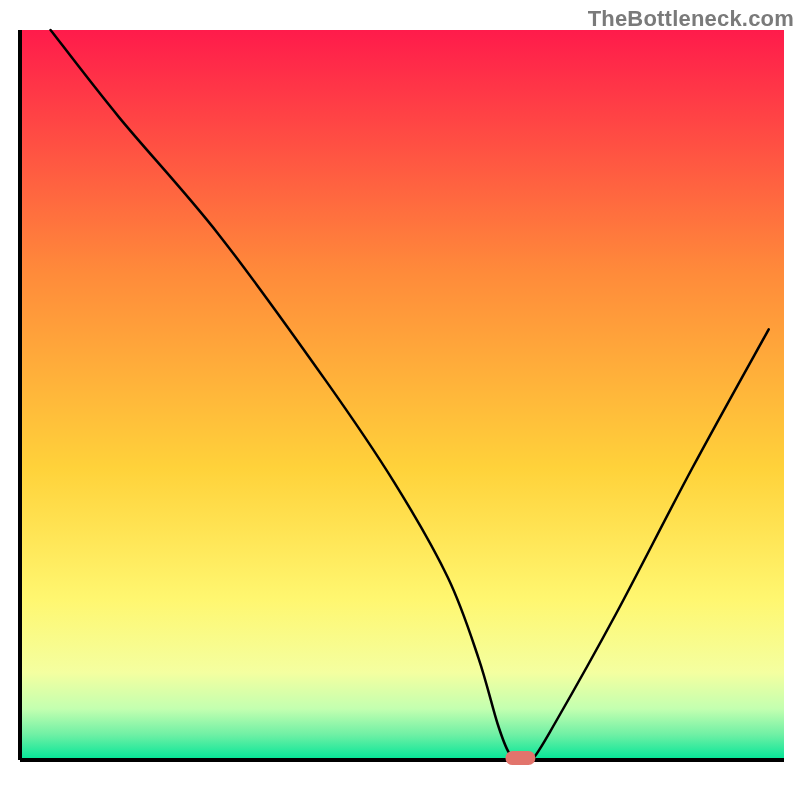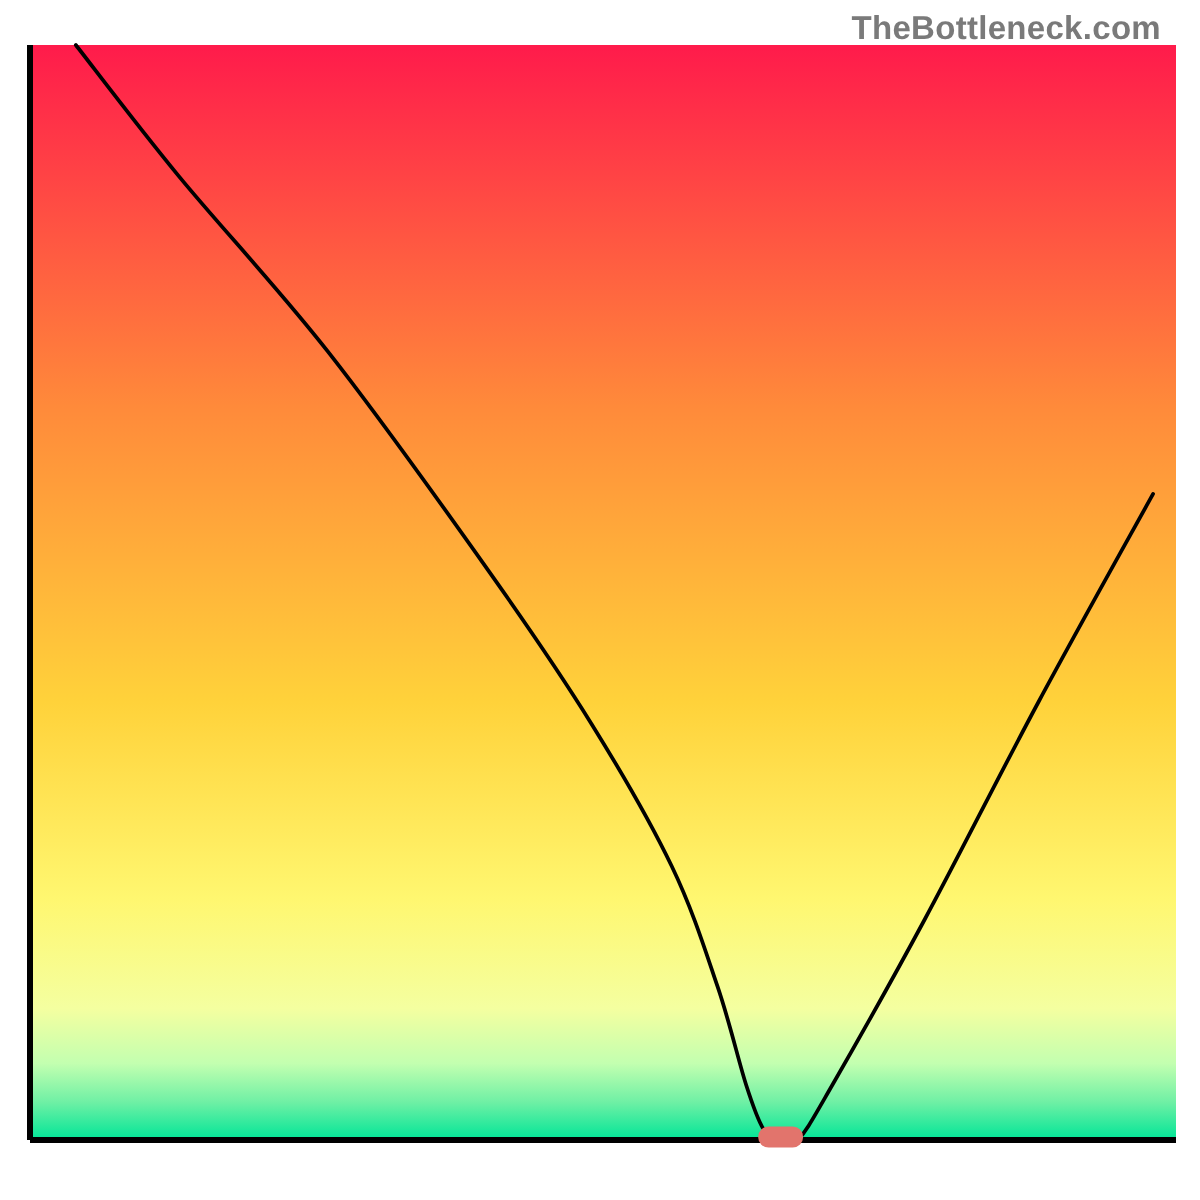--- a/index.html
+++ b/index.html
@@ -11,21 +11,21 @@
     font-family: Arial, Helvetica, sans-serif;
   }
   .container {
     position: relative;
     width: 800px;
     height: 800px;
   }
   .attribution {
     position: absolute;
     top: 6px;
-    right: 26px;
+    right: 6px;
     font-size: 22px;
     font-weight: bold;
     color: #7a7a7a;
     letter-spacing: 0.2px;
   }
   svg.plot {
     position: absolute;
     left: 0;
     top: 0;
   }

